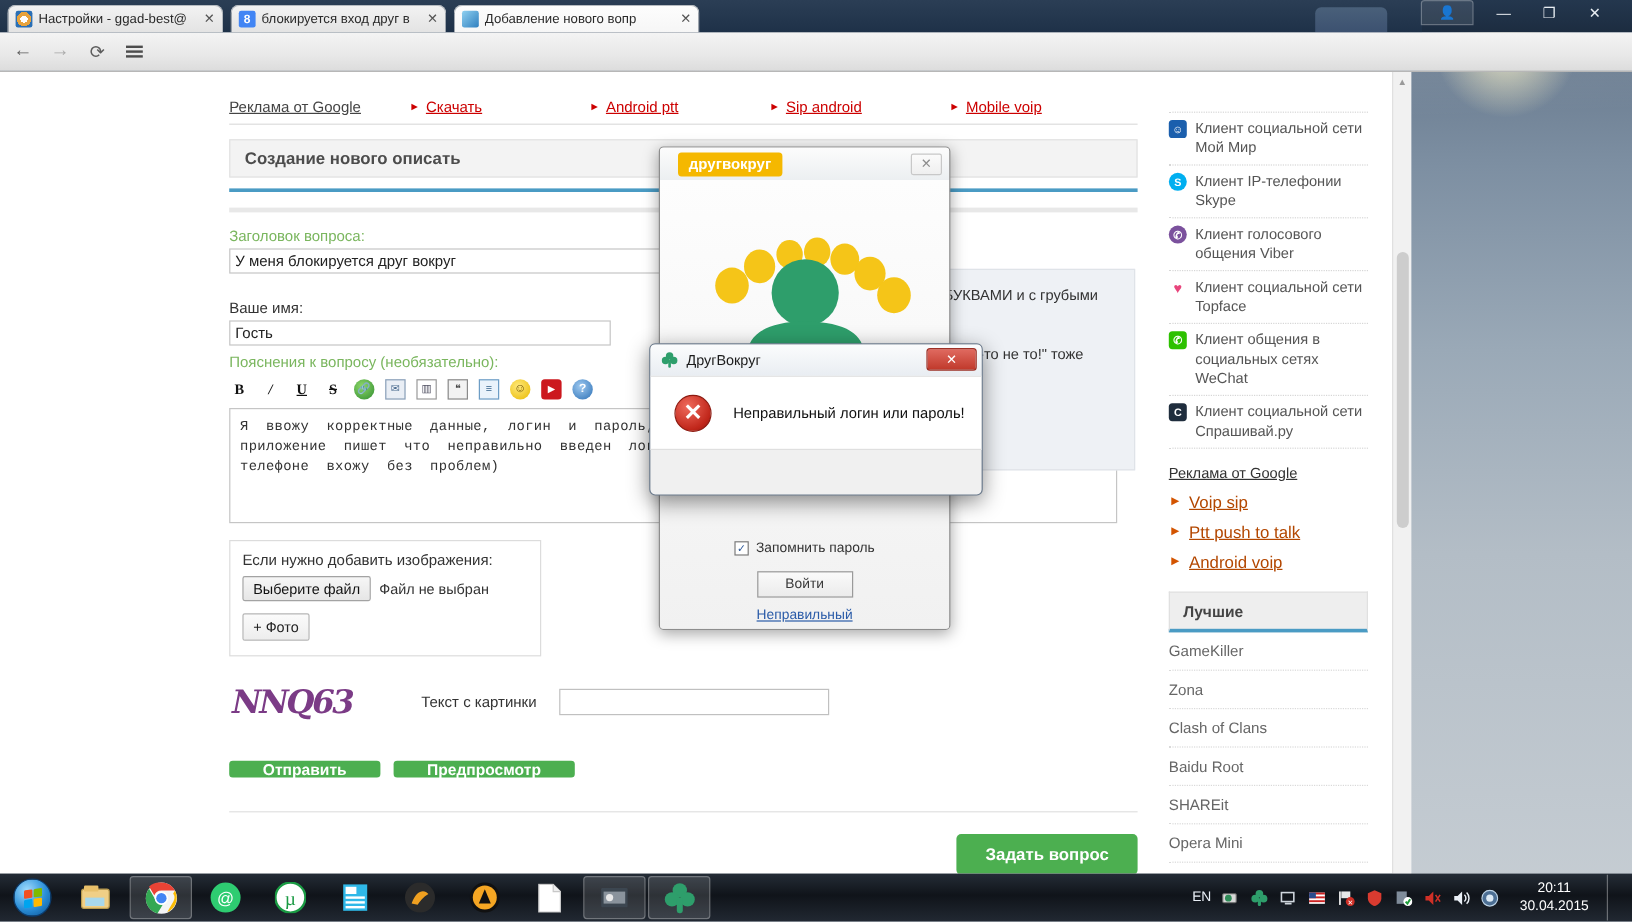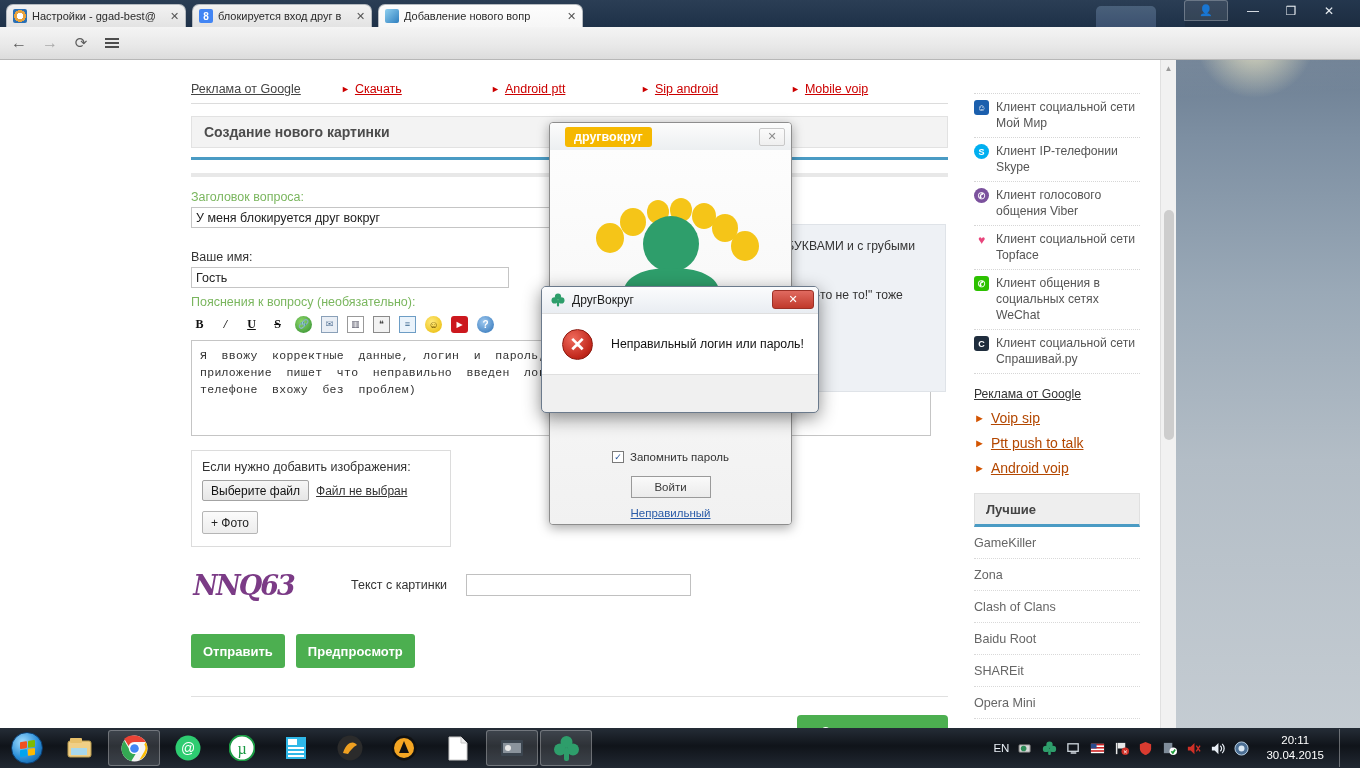--- a/index.html
+++ b/index.html
@@ -145,41 +145,41 @@
   #image-box{
     margin-top:14px; width:260px; border:1px solid #dcdcdc; padding:9px 10px 12px 10px;
   }
   #image-box .ibl{ font-size:12.5px; color:#333; }
   #file-row{ margin-top:6px; display:flex; align-items:center; gap:7px; }
   #file-btn{
     height:21px; padding:0 8px; background:linear-gradient(180deg,#f6f6f6,#e6e6e6);
     border:1px solid #a3a3a3; border-radius:2px; font-size:12px; color:#111;
     display:flex; align-items:center;
   }
-  #file-status{ font-size:12px; color:#333;text-decoration:underline; }
+  #file-status{ font-size:12px; color:#333; }
   #photo-btn{
     margin-top:10px; height:23px; width:56px; background:linear-gradient(180deg,#fbfbfb,#ededed);
     border:1px solid #b5b5b5; border-radius:2px; font-size:12px; color:#222;
     display:flex; align-items:center; justify-content:center;
   }
 
   #captcha-row{ margin-top:17px; display:flex; align-items:center; }
   #captcha-img{
     width:105px; height:42px;
     display:flex; align-items:center; justify-content:center;
     font-family:"DejaVu Serif",serif; font-weight:bold; font-size:27px;
     color:#7b3b86; letter-spacing:-2px; font-style:italic;
   }
   #captcha-label{ margin-left:55px; font-size:12.5px; color:#333; }
   #captcha-input{ margin-left:19px; width:225px; height:22px; border:1px solid #c0c0c0; background:#fff; }
 
   #btn-row{ margin-top:28px; display:flex; gap:11px; }
   .gbtn{
     background:#4caf50; border:none; border-radius:3px; color:#fff;
-    font-size:13px; font-weight:bold; padding:0 12px; height:34px;
+    font-size:13px; font-weight:bold; padding:0 28px; height:14px;
     display:flex; align-items:center; justify-content:center;
     font-family:"Liberation Sans",sans-serif;
   }
   #ask-row{ margin-top:28px; border-top:1px solid #e0e0e0; padding-top:18px; display:flex; justify-content:flex-end; }
   #ask-btn{
     background:#4caf50; border-radius:4px; color:#fff; font-size:14px; font-weight:bold;
     padding:0 24px; height:34px; display:flex; align-items:center;
   }
 
   
@@ -385,21 +385,21 @@
           <span class="adcell">
               <span class="tri">►</span>
               <a>Sip android</a>
             </span>
           <span class="adcell">
               <span class="tri">►</span>
               <a>Mobile voip</a>
             </span>
         </div>
 
-        <div id="section-head">Создание нового картинки</div>
+        <div id="section-head">Создание нового описать</div>
         <div id="section-rule"></div>
         <div id="section-rule2"></div>
 
         <div class="flabel">Заголовок вопроса:</div>
         <input id="title-input" class="finput" value="У меня блокируется друг вокруг" style="">
 
         <div class="flabel dark" style="margin-top:22px;">Ваше имя:</div>
         <input class="finput" value="Гость" style="">
 
         <div class="flabel" style="margin-top:7px;">Пояснения к вопросу (необязательно):</div>

